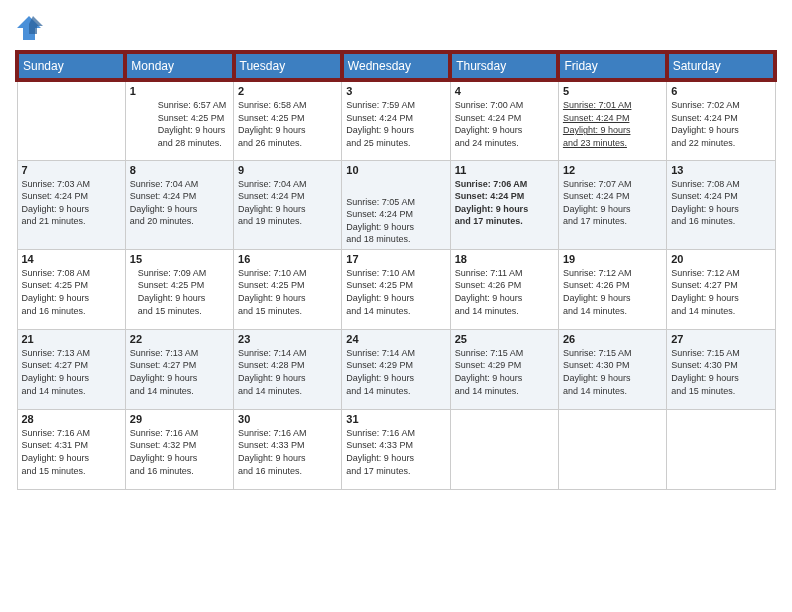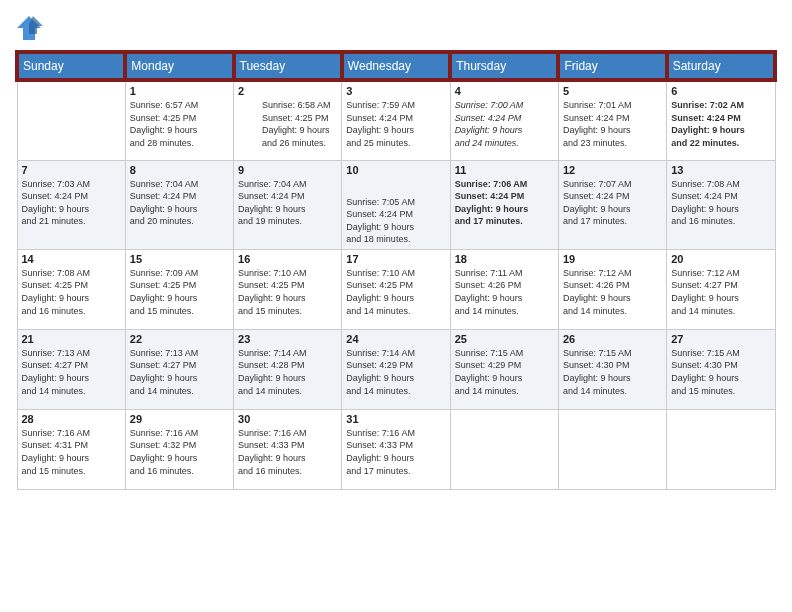--- a/index.html
+++ b/index.html
@@ -126,56 +126,56 @@
           <th>Thursday</th>
           <th>Friday</th>
           <th>Saturday</th>
         </tr>
     </thead>
     <tbody id="calendar-body">
     <tr>
           <td class="empty-cell"></td>
           <td>
             <div class="day-number">1</div>
-            <div class="day-info" style="white-space: pre-line;">Sunrise: 6:57 AM
+            <div class="day-info" style="white-space: pre-line; margin-left: 28px;">Sunrise: 6:57 AM
 Sunset: 4:25 PM
 Daylight: 9 hours
 and 28 minutes.</div>
           </td>
           <td>
             <div class="day-number">2</div>
-            <div class="day-info" style="white-space: pre-line; margin-left: 24px;">Sunrise: 6:58 AM
+            <div class="day-info" style="white-space: pre-line;">Sunrise: 6:58 AM
 Sunset: 4:25 PM
 Daylight: 9 hours
 and 26 minutes.</div>
           </td>
           <td>
             <div class="day-number">3</div>
             <div class="day-info" style="white-space: pre-line;">Sunrise: 7:59 AM
 Sunset: 4:24 PM
 Daylight: 9 hours
 and 25 minutes.</div>
           </td>
           <td>
             <div class="day-number">4</div>
-            <div class="day-info" style="white-space: pre-line; font-style: italic;">Sunrise: 7:00 AM
+            <div class="day-info" style="white-space: pre-line;">Sunrise: 7:00 AM
 Sunset: 4:24 PM
 Daylight: 9 hours
 and 24 minutes.</div>
           </td>
           <td>
             <div class="day-number">5</div>
-            <div class="day-info" style="white-space: pre-line;">Sunrise: 7:01 AM
+            <div class="day-info" style="white-space: pre-line; text-decoration: underline;">Sunrise: 7:01 AM
 Sunset: 4:24 PM
 Daylight: 9 hours
 and 23 minutes.</div>
           </td>
           <td>
             <div class="day-number">6</div>
-            <div class="day-info" style="white-space: pre-line; font-weight: bold;">Sunrise: 7:02 AM
+            <div class="day-info" style="white-space: pre-line;">Sunrise: 7:02 AM
 Sunset: 4:24 PM
 Daylight: 9 hours
 and 22 minutes.</div>
           </td>
         </tr>
         <tr>
           <td>
             <div class="day-number">7</div>
             <div class="day-info" style="white-space: pre-line;">Sunrise: 7:03 AM
 Sunset: 4:24 PM
@@ -228,21 +228,21 @@
         <tr>
           <td>
             <div class="day-number">14</div>
             <div class="day-info" style="white-space: pre-line;">Sunrise: 7:08 AM
 Sunset: 4:25 PM
 Daylight: 9 hours
 and 16 minutes.</div>
           </td>
           <td>
             <div class="day-number">15</div>
-            <div class="day-info" style="white-space: pre-line;">Sunrise: 7:09 AM
+            <div class="day-info" style="white-space: pre-line; margin-left: 8px;">Sunrise: 7:09 AM
 Sunset: 4:25 PM
 Daylight: 9 hours
 and 15 minutes.</div>
           </td>
           <td>
             <div class="day-number">16</div>
             <div class="day-info" style="white-space: pre-line;">Sunrise: 7:10 AM
 Sunset: 4:25 PM
 Daylight: 9 hours
 and 15 minutes.</div>

